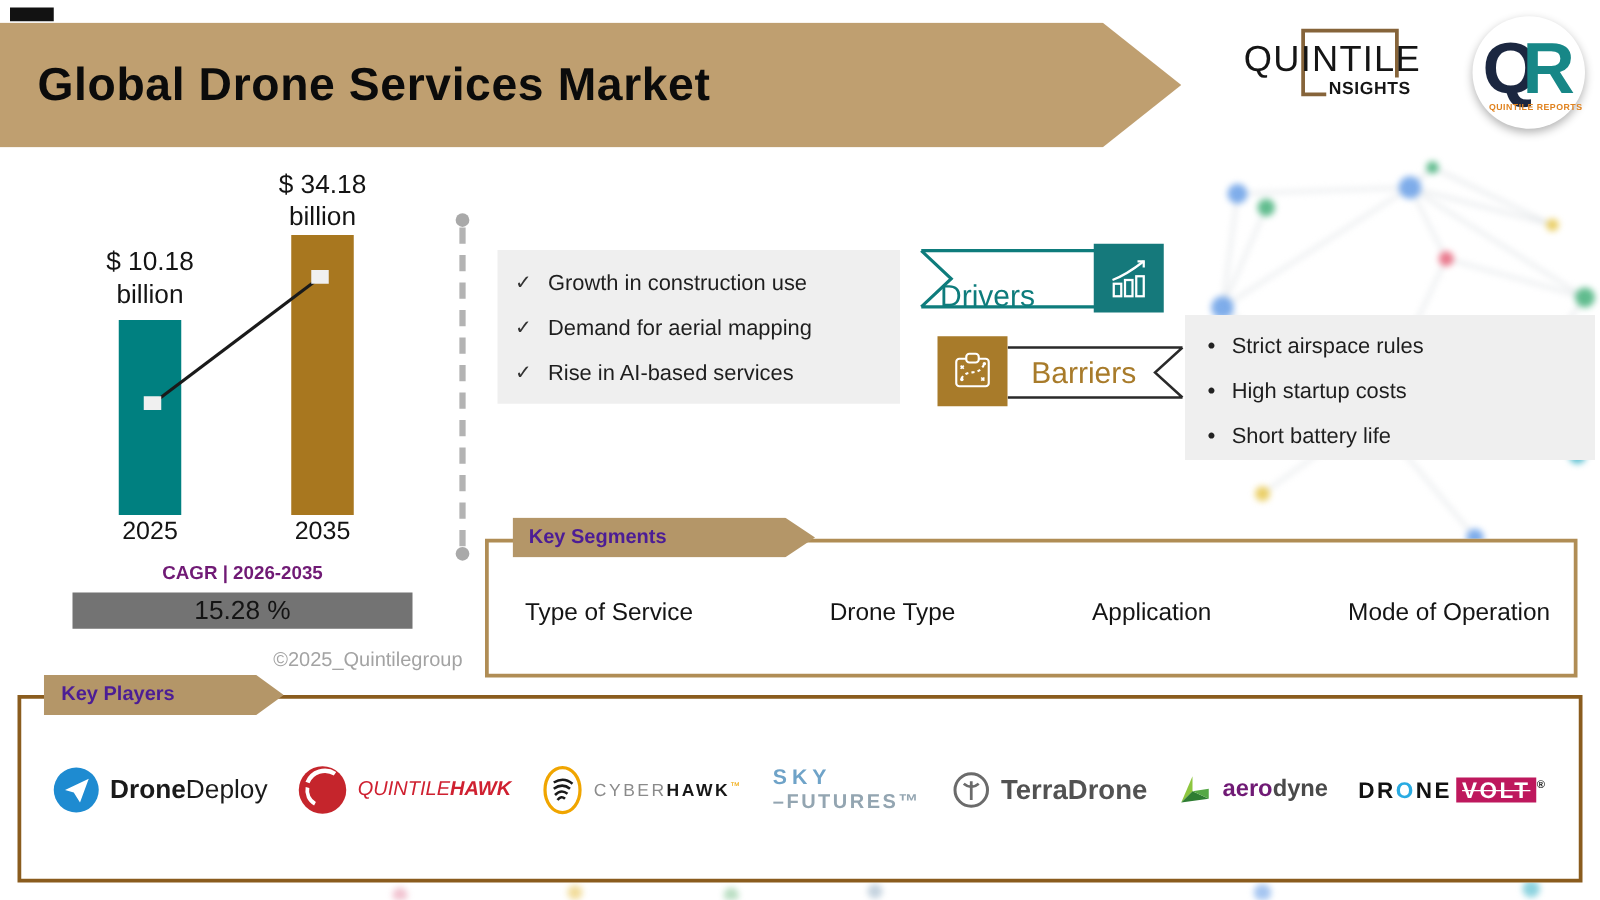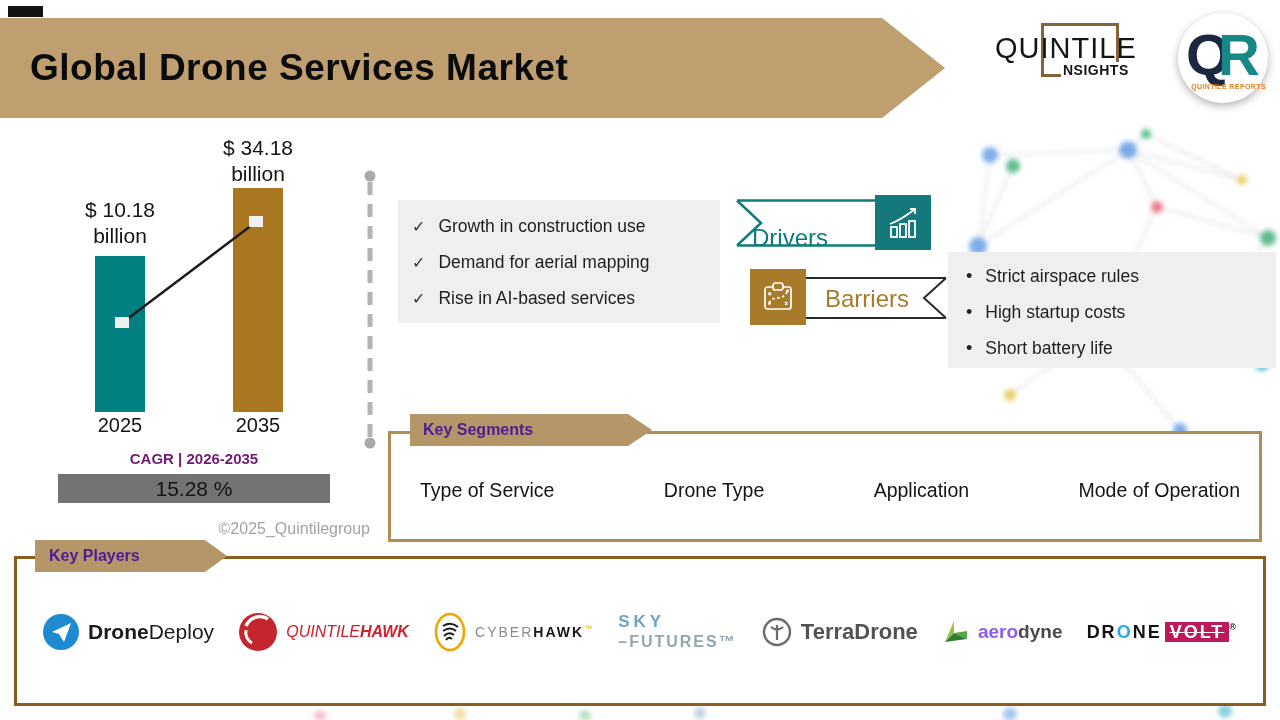--- a/index.html
+++ b/index.html
@@ -76,21 +76,21 @@
     clip-path:polygon(0 0, 170px 0, 192px 50%, 170px 100%, 0 100%); }
   .players-row { position:absolute; left:42px; top:592px; width:1196px; height:80px; display:flex; align-items:center; justify-content:space-between; z-index:2;gap:10px; }
   .player { display:flex; align-items:center; gap:8px; }
   .dd-text { font-size:21px; color:#1a1a1a; } .dd-text b { font-weight:800; }
   .ph-text { font-size:16px; font-style:italic; color:#cf2030; } .ph-text .ph2 { font-weight:800; }
   .ch-text { font-size:14px; letter-spacing:2px; } .ch1 { color:#8a8a8a; } .ch2 { color:#161616; font-weight:bold; }
   .ch-tm { font-size:8px; color:#f0a500; vertical-align:top; }
   .sf { line-height:20px; } .sf1 { font-size:17px; letter-spacing:4px; color:#6fa3c8; font-weight:600; }
   .sf2 { font-size:16px; letter-spacing:2px; color:#93a5b1; font-weight:600; }
   .td-text { font-size:22px; font-weight:bold; color:#525252; }
-  .ad-text { font-size:19px; font-weight:bold; } .ad1 { color:#8b5cf6;margin-top:39px; } .ad2 { color:#4a4a4a; }
+  .ad-text { font-size:19px; font-weight:bold; } .ad1 { color:#701a75;margin-top:39px; } .ad2 { color:#4a4a4a; }
   .dv-text { font-size:18px; font-weight:800; letter-spacing:2px; color:#121212; }
   .dv-o { color:#29abe2; }
   .dv-badge { background:#be185d; color:#fff; padding:0 5px; margin-left:3px; text-decoration:line-through; }
   .dv-reg { font-size:9px; vertical-align:top; color:#121212; }
   .sk { text-align:center; line-height:20px; }
   .sk1 { font-size:21px; font-weight:600; color:#9aa0a6; letter-spacing:1px; display:flex; align-items:flex-end; justify-content:center; }
   .sk-tm { font-size:9px; vertical-align:top; color:#9aa0a6; }
   .sk2 { font-size:16px; font-weight:600; color:#f26430; letter-spacing:5px; }
 </style>
 </head>

